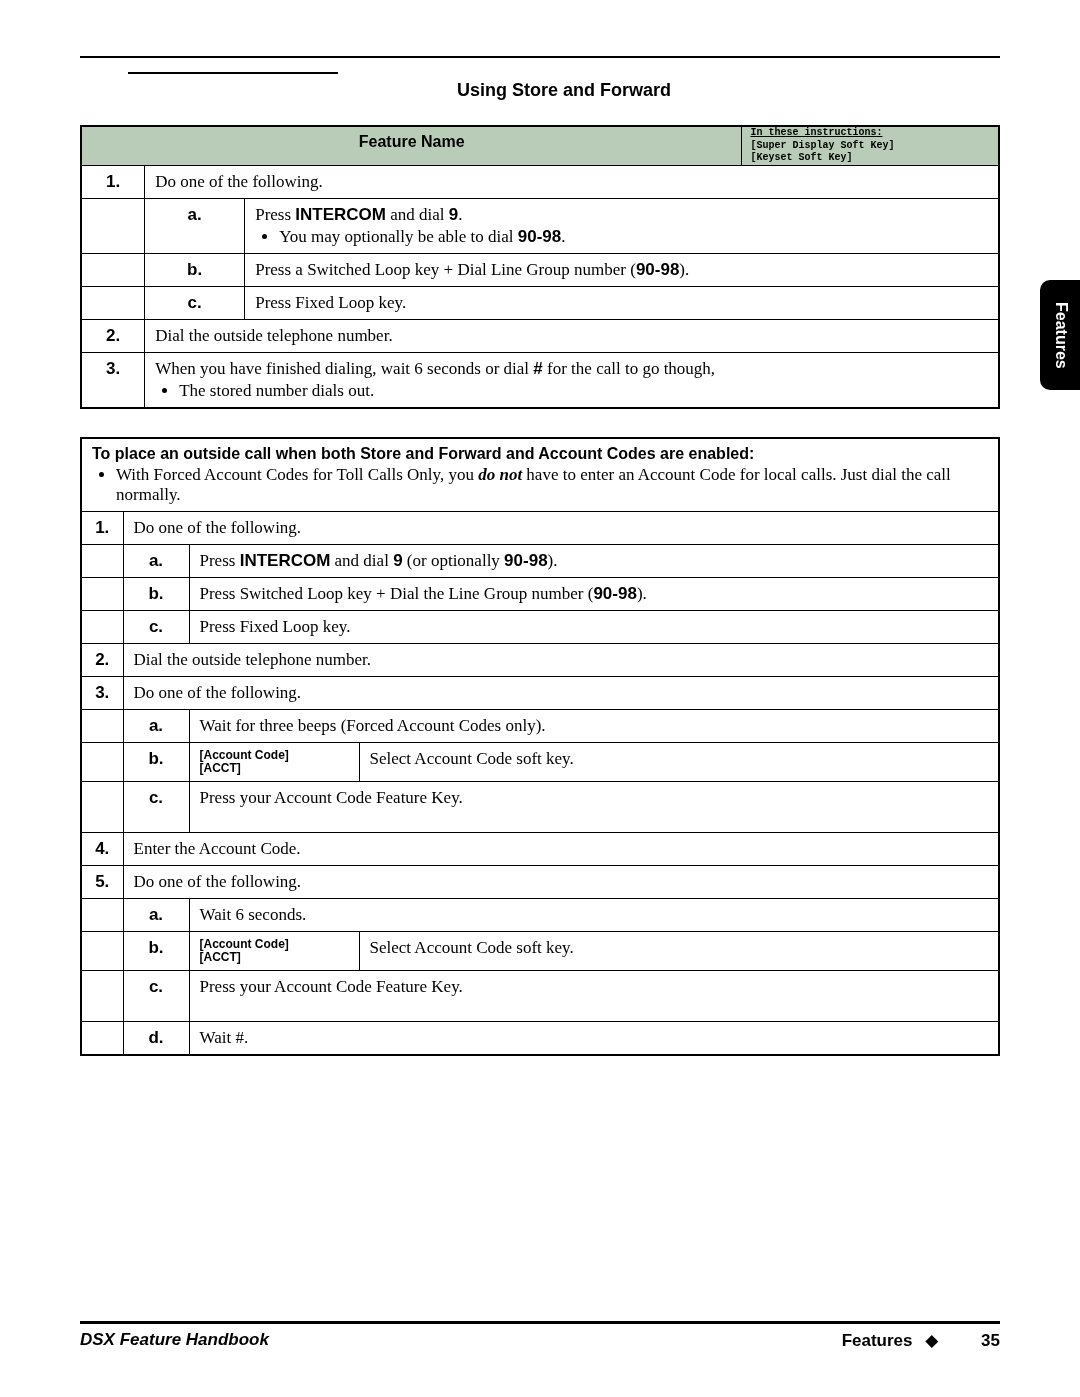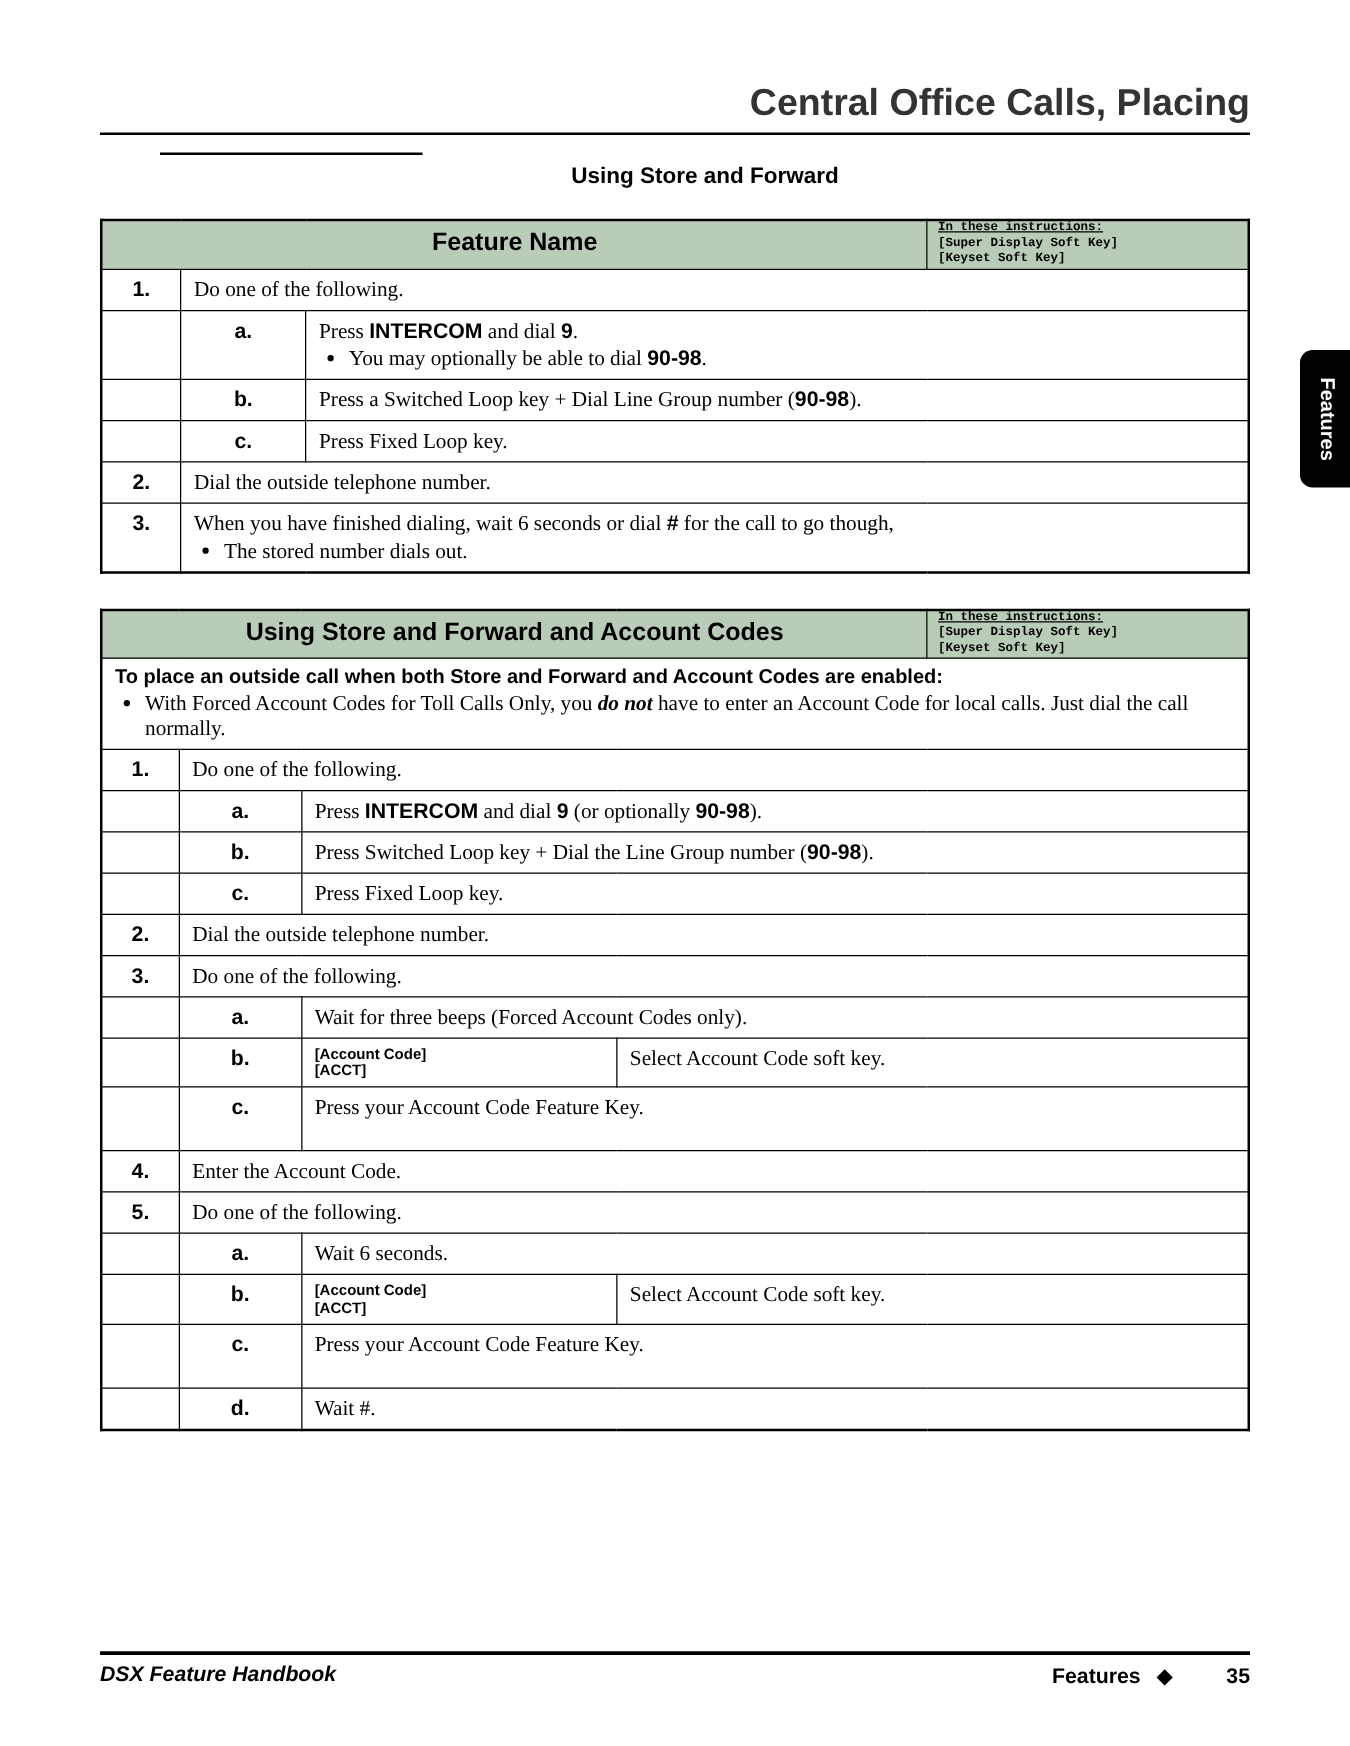--- a/index.html
+++ b/index.html
@@ -72,21 +72,21 @@
     padding: 6px 10px;
     vertical-align: top;
   }
   .hdr {
     background: #b8ccb8;
   }
   .hdr-left {
     text-align: center;
     font-family: Arial, Helvetica, sans-serif;
     font-weight: bold;
-    font-size: 20px;
+    font-size: 16px;
     width: 72%;
   }
   .hdr-right {
     font-family: Liberation Mono, monospace;
     font-weight: bold;
     font-size: 10px;
     line-height: 1.25;
     width: 28%;
     text-decoration: underline;
     padding: 0 8px !important;
@@ -141,21 +141,20 @@
   .footer-left { font-style: italic; font-weight: bold; }
   .footer-right .fb { font-weight: bold; }
   .footer-right .pg { font-weight: bold; margin-left: 30px; }
   .diamond { margin: 0 8px; }
 </style>
 </head>
 <body>
 
 <div class="page">
 
-  <div class="page-title">Central Office Calls, Placing</div>
   <hr class="title-rule">
 
   <div class="sub-rule"></div>
   <div class="subtitle">Using Store and Forward</div>
 
   <div class="side-tab">Features</div>
 
   <table class="feature">
     <tbody>
         <tr class="hdr">
@@ -203,28 +202,20 @@
         <ul class="tight">
               <li>The stored number dials out.</li>
             </ul>
       </td>
     </tr>
   </tbody>
     </table>
 
   <table class="feature">
     <tbody>
-        <tr class="hdr">
-      <td class="hdr-left" colspan="4">Using Store and Forward and Account Codes</td>
-      <td class="hdr-right">
-        <span>In these instructions:</span><br>
-        <span class="no-u">[Super Display Soft Key]</span><br>
-        <span class="no-u">[Keyset Soft Key]</span>
-      </td>
-    </tr>
     <tr class="section-row">
       <td colspan="5">
         <span>To place an outside call when both Store and Forward and Account Codes are enabled:</span>
         <ul class="tight" style="font-family:'Times New Roman',serif; font-weight:normal; font-size:17px;">
           <li>
             <span>With Forced Account Codes for Toll Calls Only, you </span><em><b>do not</b></em><span> have to enter an Account Code for local calls. Just dial the call normally.</span>
           </li>
         </ul>
       </td>
     </tr>

